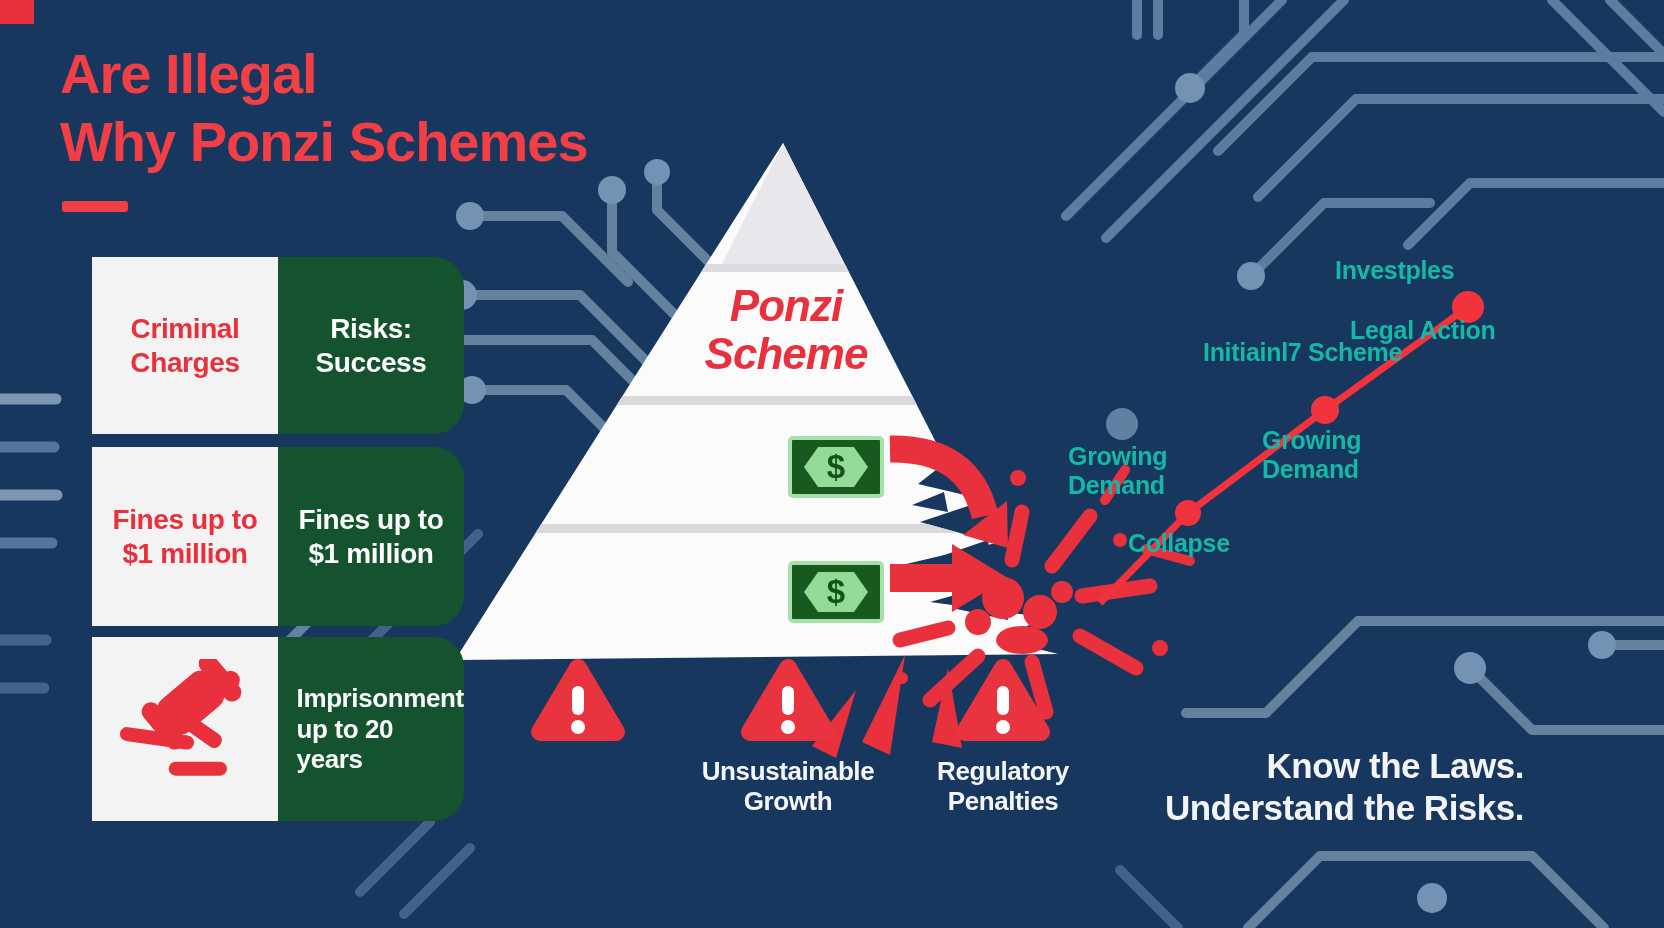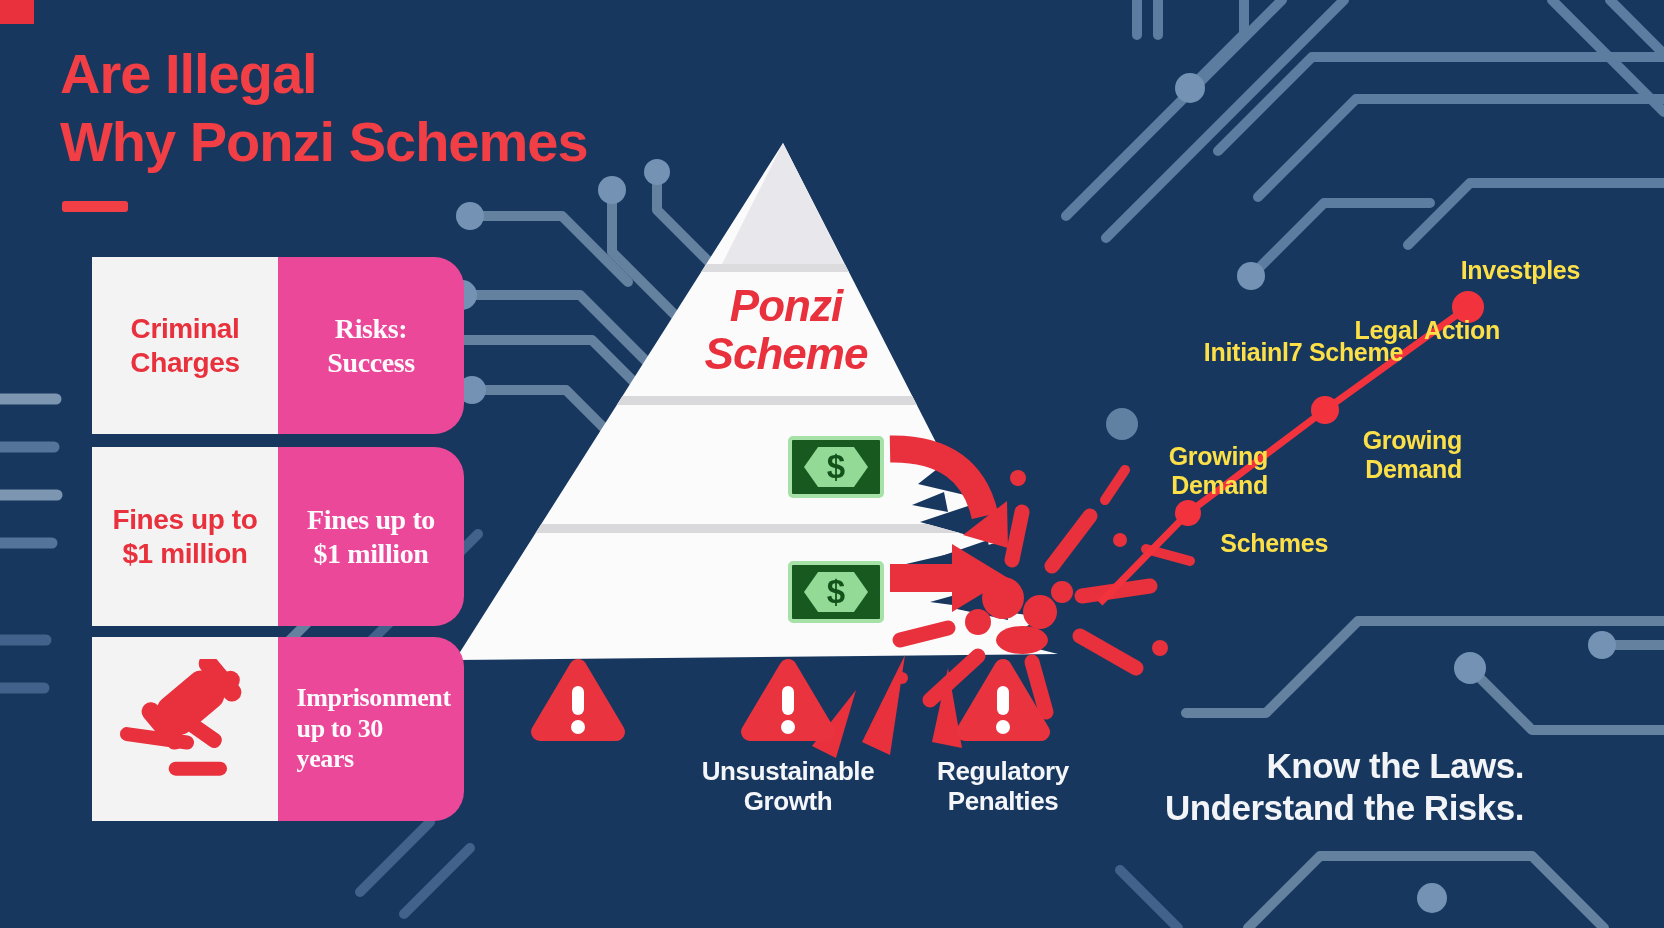--- a/index.html
+++ b/index.html
@@ -19,21 +19,21 @@
   .title-dash{left:62px;top:201px;width:66px;height:11px;background:#f23e45;border-radius:3px;}
   
   .card{
     left:62px;width:372px;border-radius:30px;overflow:hidden;display:flex;padding-left:30px;
   }
   .card-1{top:257px;height:177px;}
   .card-2{top:447px;height:179px;}
   .card-3{top:637px;height:184px;}
   .card-half{flex:1;display:flex;align-items:center;justify-content:center;}
   .card-left{background:#f3f3f4;}
-  .card-right{background:#ec4899;font-family:Liberation Serif, serif;}
+  .card-right{background:#14532d;}
   .card-text{
     font-size:28px;font-weight:700;text-align:center;line-height:1.18;
     width:84%;letter-spacing:-0.4px;
   }
   .card-text.red{color:#e8313c;}
   .card-text.white{color:#fbfbfd;}
   .card-3 .card-text.white{text-align:left;width:80%;font-size:26px;}
   
   .pyramid-label{
     left:700px;top:282px;width:172px;text-align:center;
@@ -55,22 +55,22 @@
   
   .warn-icon{top:650px;width:112px;height:100px;}
   .warn-1{left:522px;} .warn-2{left:732px;} .warn-3{left:947px;}
   .warn-label{
     top:757px;width:220px;text-align:center;color:#f4f6f9;
     font-size:26px;font-weight:700;line-height:1.15;letter-spacing:-0.4px;
   }
   .warn-label-1{left:468px;} .warn-label-2{left:678px;} .warn-label-3{left:893px;}
   
   .chart-label{
-    color:#fde047;font-weight:700;font-size:25px;line-height:1.14;
-    text-align:right;letter-spacing:-0.3px;
+    color:#14b8a6;font-weight:700;font-size:25px;line-height:1.14;
+    text-align:left;letter-spacing:-0.3px;
   }
   .lbl-gd-left{left:1068px;top:442px;width:200px;}
   .lbl-collapse{left:1128px;top:529px;width:200px;}
   .lbl-init{left:1203px;top:338px;width:200px;}
   .lbl-gd-right{left:1262px;top:426px;width:200px;}
   .lbl-invest{left:1335px;top:256px;width:245px;}
   .lbl-legal{left:1350px;top:316px;width:150px;}
   
   .tagline{
     right:140px;top:745px;width:520px;text-align:right;
@@ -246,21 +246,21 @@
             <rect x="90" y="14" width="16" height="48" rx="8"></rect>
           </g>
           <circle cx="99" cy="18" r="8"></circle>
           <rect x="4" y="62" width="64" height="12" rx="6" transform="rotate(8 36 68)"></rect>
           <rect x="56" y="56" width="38" height="13" rx="6" transform="rotate(35 75 62)"></rect>
           <rect x="46" y="88" width="50" height="12" rx="6"></rect>
         </g>
       </svg>
     </div>
     <div class="card-half card-right">
-      <div class="card-text white">Imprisonment up to 30 years</div>
+      <div class="card-text white">Imprisonment up to 20 years</div>
     </div>
   </div>
 
   <div class="abs pyramid-label">Ponzi Scheme</div>
 
   <div class="abs bill bill-1">
     <div class="bill-hex">
       <span>$</span>
     </div>
   </div>
@@ -283,21 +283,21 @@
   <svg class="abs warn-icon warn-3" viewBox="0 0 112 100">
     <path d="M56 18 L94 82 H18 Z" fill="#e93440" stroke="#e93440" stroke-width="18" stroke-linejoin="round"></path>
     <rect x="50" y="36" width="12" height="29" rx="6" fill="#ffffff"></rect>
     <circle cx="56" cy="77" r="7" fill="#ffffff"></circle>
   </svg>
 
   <div class="abs warn-label warn-label-3">Regulatory Penalties</div>
   <div class="abs warn-label warn-label-2">Unsustainable Growth</div>
 
   <div class="abs chart-label lbl-gd-left">Growing Demand</div>
-  <div class="abs chart-label lbl-collapse">Schemes</div>
+  <div class="abs chart-label lbl-collapse">Collapse</div>
   <div class="abs chart-label lbl-init">Initiainl7 Scheme</div>
   <div class="abs chart-label lbl-gd-right">Growing Demand</div>
   <div class="abs chart-label lbl-invest">Investples</div>
   <div class="abs chart-label lbl-legal">Legal Action</div>
 
   <div class="abs tagline">
     <div>Know the Laws.</div>
     <div>Understand the Risks.</div>
   </div>
 

